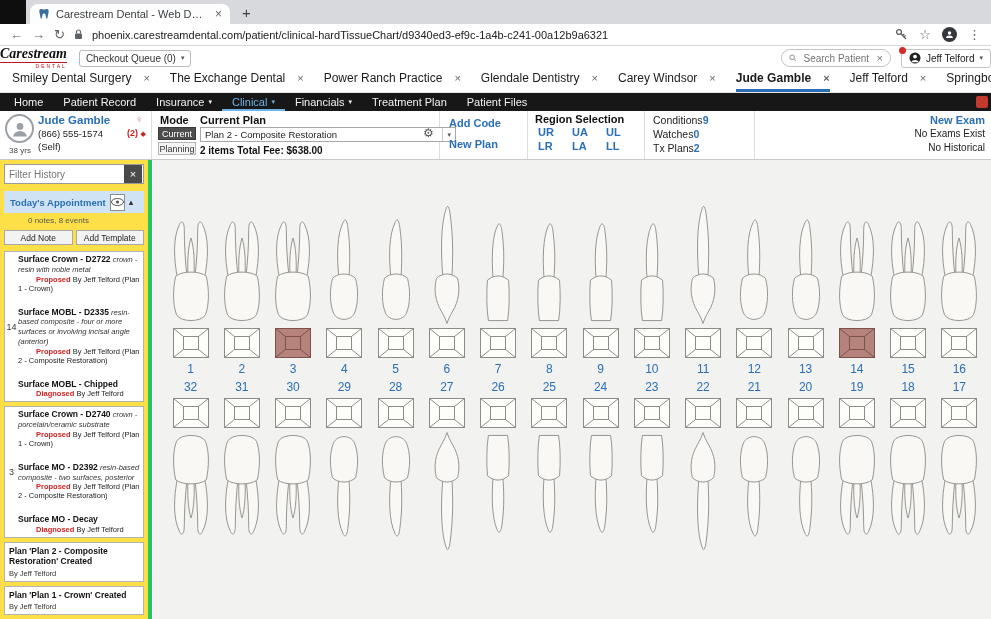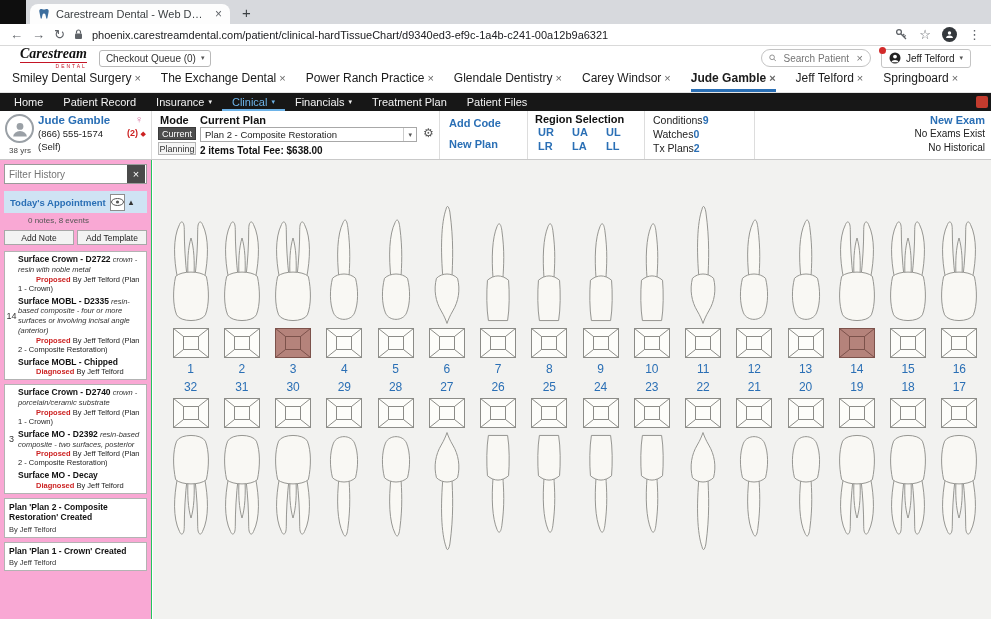--- a/index.html
+++ b/index.html
@@ -16,37 +16,37 @@
   .btab-close{color:#5f6368;font-size:12px;line-height:1;}
   .newtab{font-size:15px;color:#3c4043;margin:0 0 3px 12px;}
   .urlbar{position:absolute;top:24px;left:0;right:0;height:22px;background:#fff;border-bottom:1px solid #d9d9d9;
     display:flex;align-items:center;gap:9px;padding:0 10px;}
   .nav-ic{color:#5f6368;font-size:13px;line-height:1;}
   .url-text{font-size:11px;color:#202124;white-space:nowrap;overflow:hidden;}
   .urlbar-right{margin-left:auto;display:flex;gap:11px;align-items:center;}
   .chrome-avatar{width:15px;height:15px;border-radius:50%;background:#34383c;display:flex;align-items:center;justify-content:center;}
 
   
-  .app-header{position:absolute;top:46px;left:0;right:0;height:24px;background:#fff;display:flex;align-items:center;padding:0 20px;gap:12px;}
+  .app-header{position:absolute;top:46px;left:0;right:0;height:24px;background:#fff;display:flex;align-items:center;padding:0 0;gap:12px;}
   .logo{line-height:1;cursor:default;}
   .logo-main{font-family:"Liberation Serif","DejaVu Serif",serif;font-style:italic;font-weight:bold;font-size:14px;color:#101010;}
   .logo-sub{font-size:5px;color:#c41425;letter-spacing:2px;text-align:right;margin-top:1px;border-top:1px solid #c41425;padding-top:1px;}
   .pill{border:1px solid #b9b9b9;border-radius:3px;font-size:10px;color:#333;padding:2px 6px;display:flex;align-items:center;gap:5px;background:#fff;}
   .caret{font-size:7px;color:#555;}
   .hdr-right{margin-left:auto;display:flex;align-items:center;gap:10px;}
   .search-pill{border:1px solid #c4c4c4;border-radius:11px;height:18px;display:flex;align-items:center;gap:5px;padding:0 7px;width:110px;}
   .search-pill input{border:none;outline:none;font-size:10px;width:70px;color:#333;background:transparent;font-family:inherit;}
   .x-small{color:#777;font-size:11px;line-height:1;}
   .user-pill{position:relative;border:1px solid #c4c4c4;border-radius:3px;height:19px;display:flex;align-items:center;gap:5px;padding:0 7px;font-size:10px;color:#222;}
   .red-dot{position:absolute;left:-3px;top:-3px;width:7px;height:7px;border-radius:50%;background:#d22a2a;}
 
   
   .patient-tabs{position:absolute;top:70px;left:0;right:0;height:23px;background:#fff;display:flex;align-items:flex-end;
     gap:20px;padding:0 12px;border-bottom:1px solid #e3e3e3;}
-  .ptab{display:flex;align-items:center;gap:3px;font-size:12px;color:#1b1b1b;padding-bottom:4px;border-bottom:3px solid transparent;cursor:default;white-space:nowrap;}
+  .ptab{display:flex;align-items:center;gap:12px;font-size:12px;color:#1b1b1b;padding-bottom:4px;border-bottom:3px solid transparent;cursor:default;white-space:nowrap;}
   .ptab.active{border-bottom-color:#2a6fb5;font-weight:bold;}
   .ptab-close{color:#666;font-size:11px;line-height:1;}
 
   
   .navbar{position:absolute;top:93px;left:0;right:0;height:18px;background:#171717;display:flex;align-items:stretch;padding:0 4px;}
   .nav-item{display:flex;align-items:center;gap:4px;padding:0 10px;font-size:11px;color:#f2f2f2;cursor:default;white-space:nowrap;}
   .nav-item .caret{color:inherit;}
   .nav-item.active{color:#6db3e8;box-shadow:inset 0 -2px 0 #6db3e8;}
   .nav-alert{position:absolute;right:3px;top:3px;width:12px;height:12px;background:#c23b2e;border-radius:2px;}
 
@@ -65,54 +65,54 @@
   .pt-gender{position:absolute;right:8px;top:2px;font-size:11px;color:#d4699a;}
   .pt-phone{position:absolute;left:38px;top:17px;font-size:9.5px;color:#222;}
   .pt-badge{position:absolute;right:5px;top:17px;font-size:9px;color:#cc2222;font-weight:bold;}
   .pt-rel{position:absolute;left:38px;top:30px;font-size:9.5px;color:#222;}
   .pt-age{position:absolute;left:2px;top:35px;width:36px;text-align:center;font-size:8px;color:#444;}
   .lbl-b{font-size:11px;font-weight:bold;color:#111;}
   .mode-lbl{position:absolute;left:8px;top:3px;}
   .curplan-lbl{position:absolute;left:48px;top:3px;}
   .btn-dark{position:absolute;left:6px;top:16px;width:38px;height:13px;background:#4d4d4d;color:#fff;font-size:9px;display:flex;align-items:center;justify-content:center;border:1px solid #3a3a3a;}
   .btn-light{position:absolute;left:6px;top:31px;width:38px;height:13px;background:#f4f4f4;color:#333;font-size:9px;display:flex;align-items:center;justify-content:center;border:1px solid #b5b5b5;}
-  .plan-select{position:absolute;left:48px;top:16px;width:217px;height:15px;border:1px solid #a8a8a8;background:#fff;
+  .plan-select{position:absolute;left:48px;top:16px;width:256px;height:15px;border:1px solid #a8a8a8;background:#fff;
     display:flex;align-items:center;font-size:9.5px;color:#222;padding:0 4px;}
   .plan-select .caret{margin-left:auto;border-left:1px solid #ccc;padding-left:4px;height:100%;display:flex;align-items:center;}
   .gear{position:absolute;left:271px;top:15px;font-size:12px;color:#555;}
   .plan-summary{position:absolute;left:48px;top:34px;font-size:10px;font-weight:bold;color:#111;}
   .blue-link{color:#2a6fb5;font-weight:bold;font-size:11px;cursor:default;}
   .lnk-addcode{position:absolute;left:9px;top:6px;}
   .lnk-newplan{position:absolute;left:9px;top:27px;}
   .region-lbl{position:absolute;left:7px;top:2px;}
   .region-grid{position:absolute;left:10px;top:15px;width:100px;display:grid;grid-template-columns:34px 34px 34px;row-gap:2px;}
   .counter-row{position:absolute;left:8px;right:8px;display:flex;justify-content:flex-start;font-size:10.5px;color:#222;}
   .counter-val{color:#2a6fb5;font-weight:bold;}
   .psr-lbl{position:absolute;left:8px;top:4px;}
   .help-circle{position:absolute;left:34px;top:4px;width:12px;height:12px;border-radius:50%;background:#6d6d6d;color:#fff;font-size:9px;display:flex;align-items:center;justify-content:center;font-weight:bold;}
   .exam-link{position:absolute;right:6px;top:3px;}
   .exam-l1{position:absolute;right:6px;top:17px;font-size:10px;color:#222;}
   .exam-l2{position:absolute;right:6px;top:31px;font-size:10px;color:#222;}
 
   
-  .sidebar{position:absolute;top:160px;left:0;width:152px;bottom:0;background:#f9a8d4;border-right:1px solid #22c55e;overflow:hidden;}
+  .sidebar{position:absolute;top:160px;left:0;width:152px;bottom:0;background:#fde047;border-right:4px solid #22c55e;overflow:hidden;}
   .filter-box{margin:4px;height:20px;border:1px solid #9a9a9a;background:#fff;display:flex;align-items:center;}
   .filter-box input{flex:1;border:none;outline:none;font-size:10px;padding:0 4px;color:#333;background:transparent;font-family:inherit;min-width:0;}
   .filter-clear{width:18px;height:18px;background:#4a4a4a;color:#fff;font-size:11px;display:flex;align-items:center;justify-content:center;margin-right:1px;}
   .appt-header{margin:7px 4px 0;height:22px;background:#cfe3f4;display:flex;align-items:center;padding:0 20px 0 6px;gap:4px;}
   .appt-title{flex:1;font-size:9.5px;font-weight:bold;color:#2a6fb5;white-space:nowrap;}
   .eye-btn{width:19px;height:17px;background:#fff;border:1px solid #8d8d8d;display:flex;align-items:center;justify-content:center;}
   .chev-up{font-size:9px;color:#333;}
   .appt-meta{font-size:8px;color:#555;padding:3px 0 0 28px;}
   .note-btns{display:flex;gap:3px;margin:5px 4px 0;}
   .note-btn{flex:1;height:15px;border:1px solid #a8a8a8;background:#f3f3f3;font-size:8.5px;color:#222;display:flex;align-items:center;justify-content:center;}
   .hist-cards{margin:6px 4px;display:flex;flex-direction:column;gap:4px;}
   .hist-card{border:1px solid #b3b3b3;background:#fff;display:flex;}
   .hist-num{width:13px;display:flex;align-items:center;justify-content:center;font-size:9px;color:#333;flex:none;}
-  .hist-body{flex:1;padding:3px 3px 3px 0;display:flex;flex-direction:column;gap:4px;min-width:0;}
+  .hist-body{flex:1;padding:3px 3px 3px 0;display:flex;flex-direction:column;gap:15px;min-width:0;}
   .he-t{font-size:8.5px;color:#111;line-height:1.15;}
   .he-t .b{font-weight:bold;}
   .he-t .i{font-style:italic;font-weight:normal;font-size:7.5px;color:#333;}
   .he-s{font-size:7.5px;color:#222;line-height:1.2;}
   .he-s .red{color:#cc2222;font-weight:bold;padding-left:18px;}
   .plan-card{border:1px solid #b3b3b3;background:#fff;padding:3px 4px;}
   .plan-card .t{font-size:8.5px;font-weight:bold;color:#111;line-height:1.2;}
   .plan-card .b{font-size:7.5px;color:#333;margin-top:2px;}
 
   

